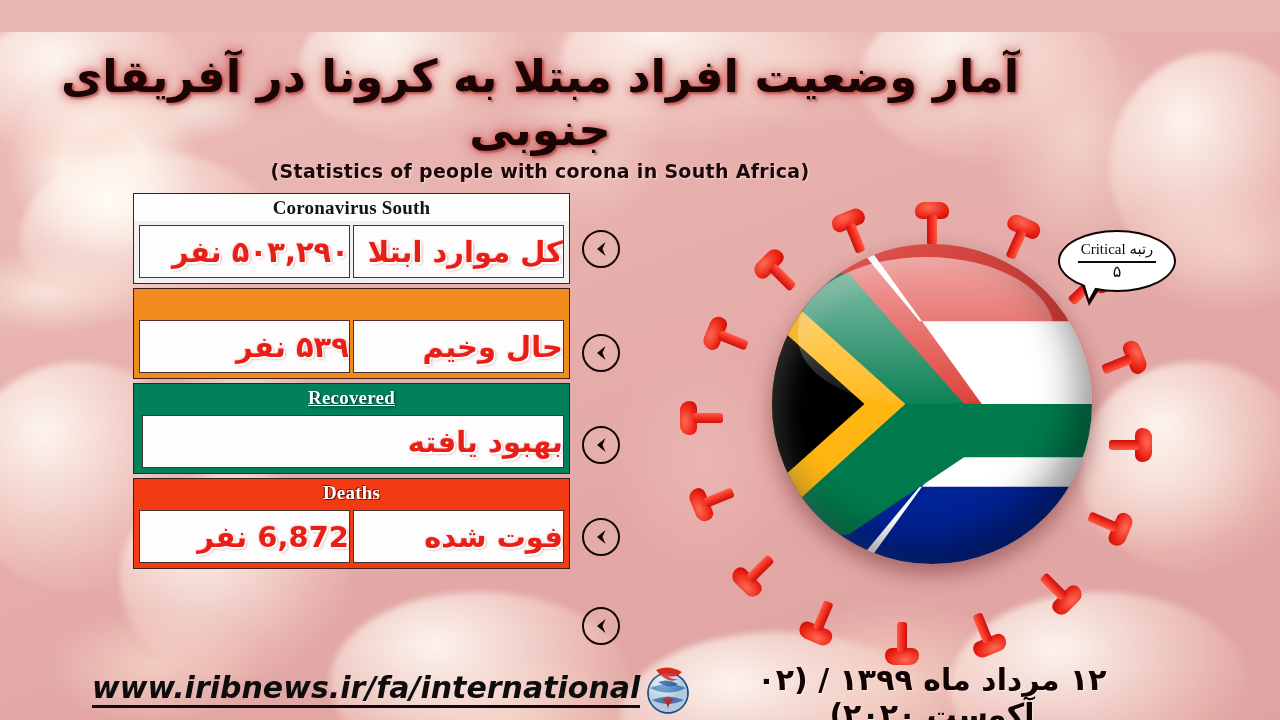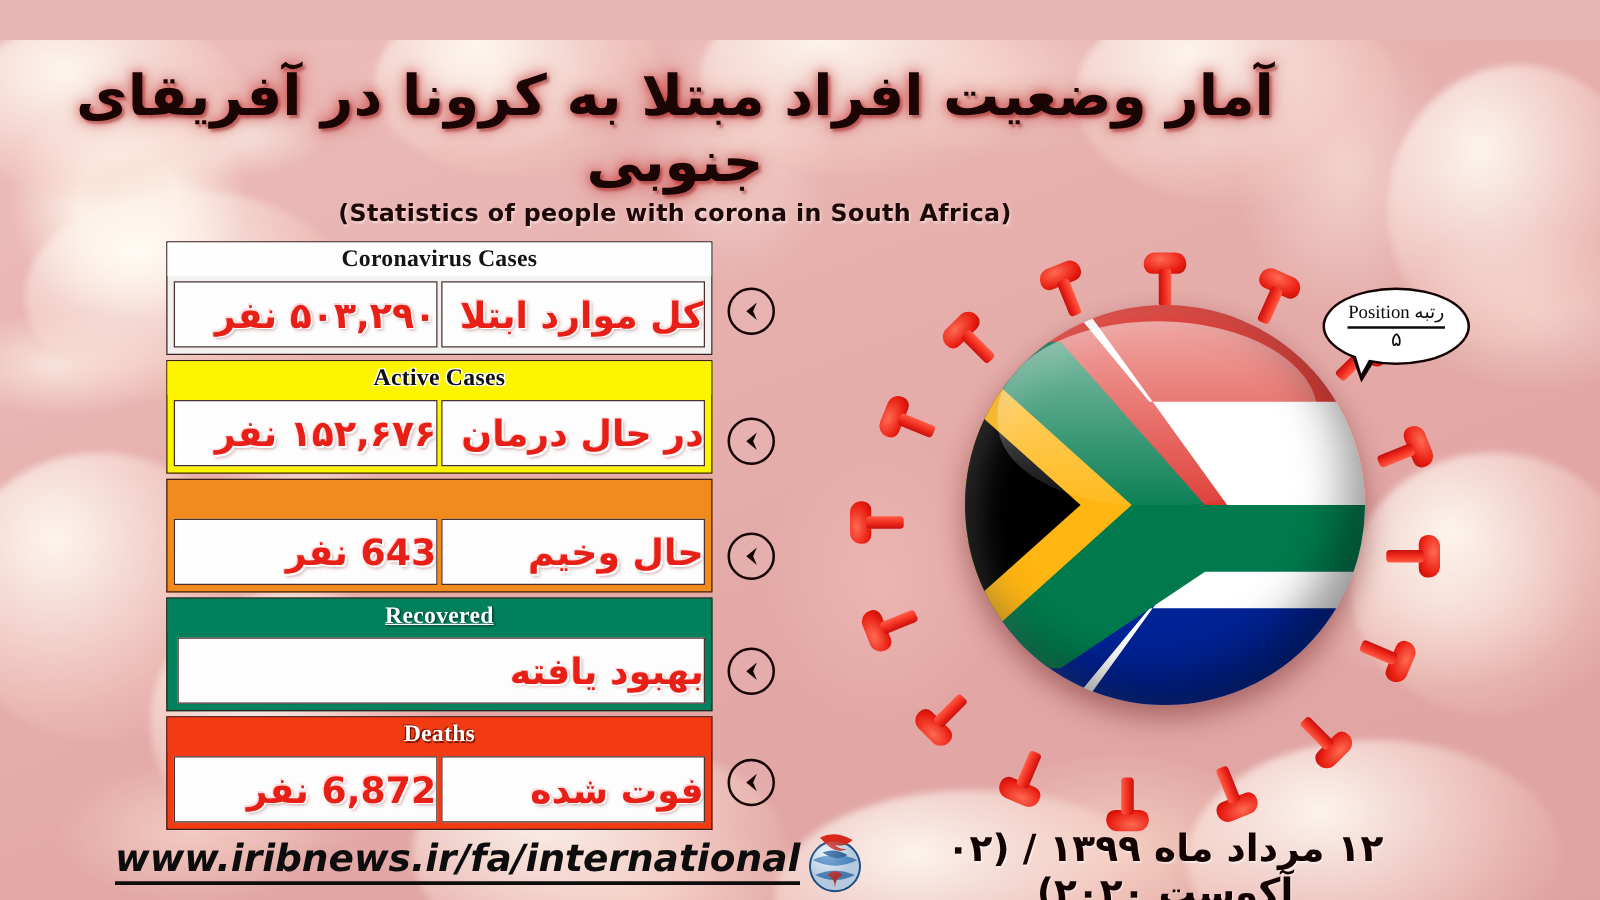--- a/index.html
+++ b/index.html
@@ -147,50 +147,39 @@
   <div class="cell" style="left:300px;top:-40px;width:230px;height:150px;"></div>
 
   <div class="title-wrap">
     <div class="fa-title">آمار وضعیت افراد مبتلا به کرونا در آفریقای جنوبی</div>
     <div class="en-title">(Statistics of people with corona in South Africa)</div>
   </div>
 
   <div id="stats">
 
     <div class="stat-box b-white">
-      <div class="stat-head h-white">Coronavirus Cases</div>
+      <div class="stat-head h-white">Coronavirus South</div>
       <div class="stat-body">
         <div class="cellbox label">
           <span class="fa-red">کل موارد ابتلا</span>
         </div>
         <div class="cellbox value">
           <span class="fa-red">۵۰۳,۲۹۰ نفر</span>
         </div>
       </div>
     </div>
 
-    <div class="stat-box b-yellow">
-      <div class="stat-head h-yellow">Active Cases</div>
-      <div class="stat-body">
-        <div class="cellbox label">
-          <span class="fa-red">در حال درمان</span>
-        </div>
-        <div class="cellbox value">
-          <span class="fa-red">۱۵۲,۶۷۶ نفر</span>
-        </div>
-      </div>
-    </div>
 
     <div class="stat-box b-orange">
       <div class="stat-body">
         <div class="cellbox label">
           <span class="fa-red">حال وخیم</span>
         </div>
         <div class="cellbox value">
-          <span class="fa-red">643 نفر</span>
+          <span class="fa-red">۵۳۹ نفر</span>
         </div>
       </div>
     </div>
 
     <div class="stat-box b-green">
       <div class="stat-head h-green">Recovered</div>
       <div class="stat-body">
         <div class="cellbox label">
           <span class="fa-red">بهبود یافته</span>
         </div>
@@ -318,21 +307,21 @@
       </div>
       <div class="gloss"></div>
       <div class="vignette"></div>
     </div>
   </div>
 
   <div id="bubble">
     <div class="bubble-tail"></div>
     <div class="bubble-body"></div>
     <div class="bubble-tail-in"></div>
-    <div class="bubble-l1">رتبه Position</div>
+    <div class="bubble-l1">رتبه Critical</div>
     <div class="bubble-div"></div>
     <div class="bubble-l2">۵</div>
   </div>
 
   <div id="footer-left">
     <div id="logo">
       <svg width="58" height="58" viewBox="0 0 58 58">
         <circle cx="28" cy="33" r="20" fill="#e8f2fb" stroke="#1a4f86" stroke-width="1.5"></circle>
         <path d="M10 28 q18 -8 36 0 q-18 9 -36 0 Z" fill="#3d7fc1" opacity=".85"></path>
         <path d="M12 40 q16 8 32 0 q-16 -7 -32 0 Z" fill="#2f6cab" opacity=".8"></path>

